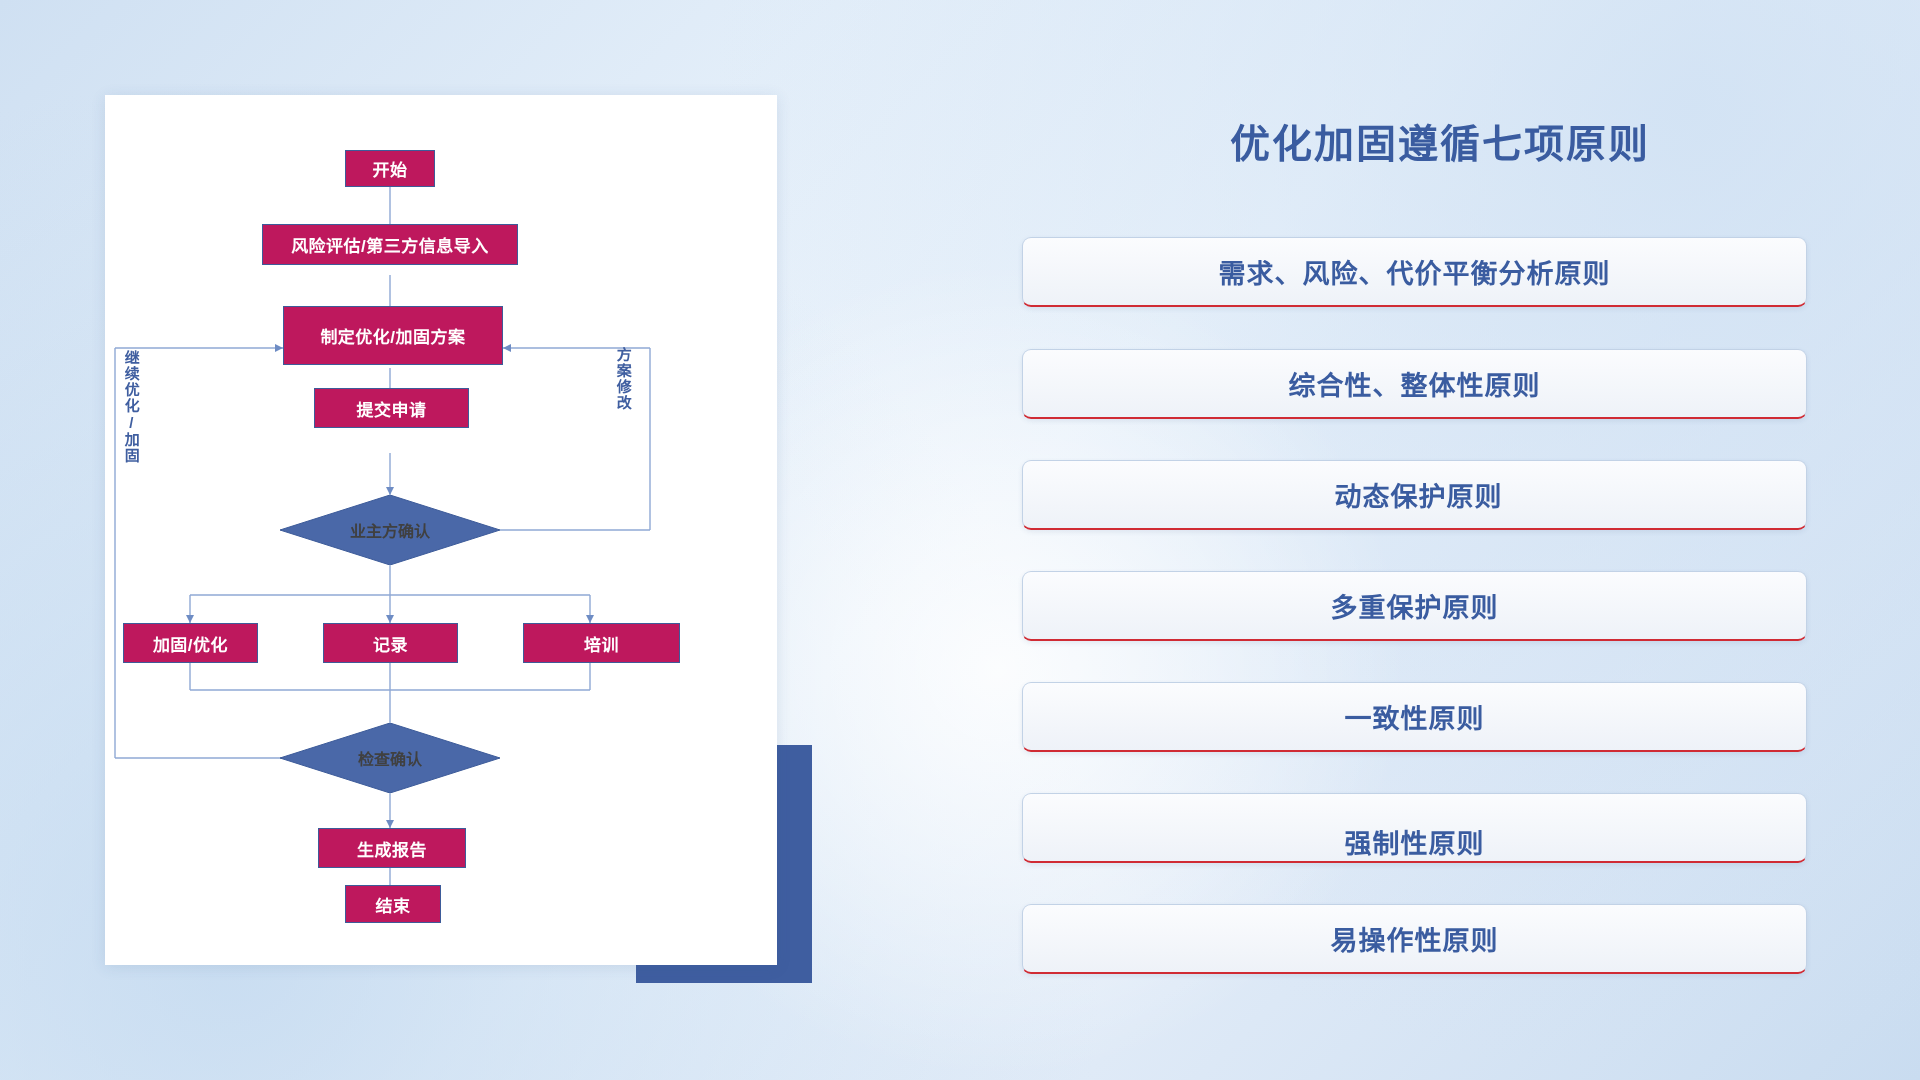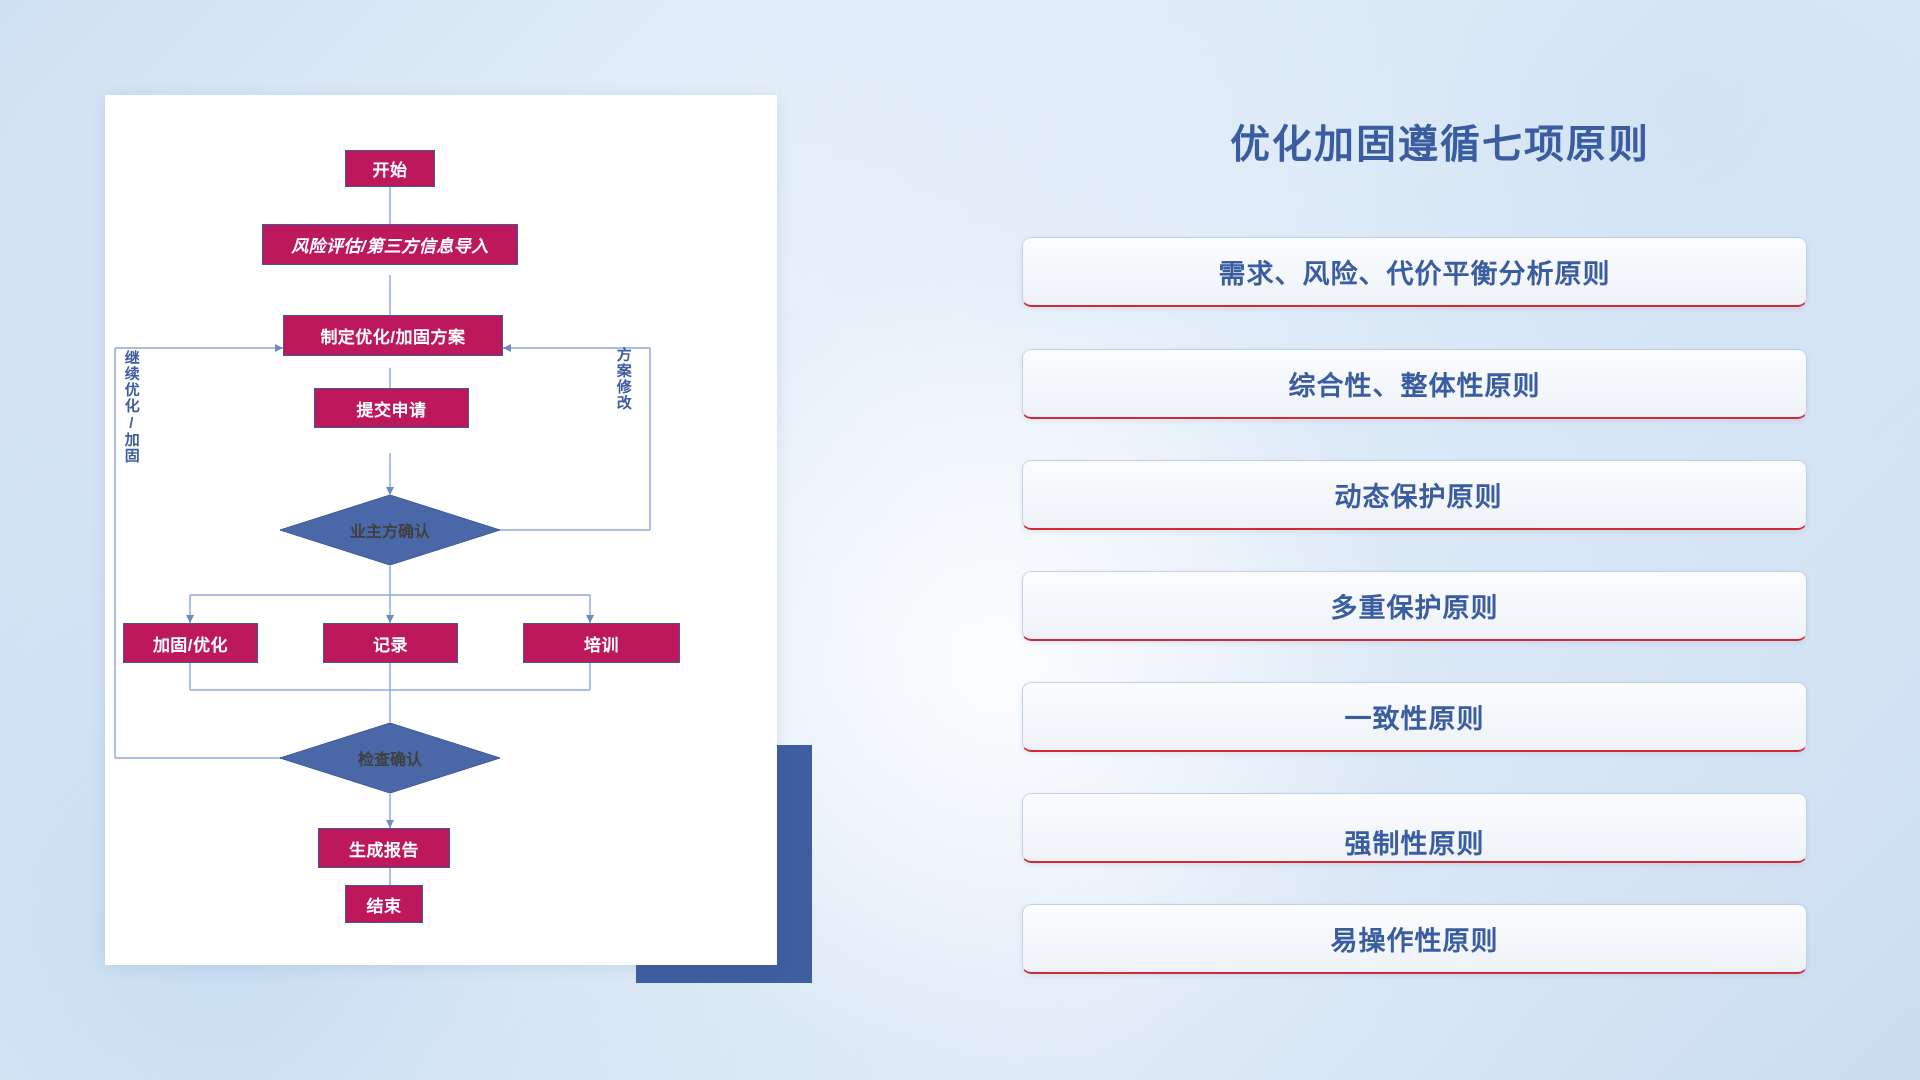--- a/index.html
+++ b/index.html
@@ -182,25 +182,25 @@
           <line x1="395" y1="435" x2="545" y2="435"></line>
           <line x1="545" y1="435" x2="545" y2="253"></line>
           <line x1="545" y1="253" x2="398" y2="253" marker-end="url(#ah)"></line>
         </g>
       </svg>
 
       <div class="node" style="left:240px; top:55px; width:90px; height:37px;">
         <span>开始</span>
       </div>
 
-      <div class="node" style="left:157px; top:129px; width:256px; height:41px;font-style:italic;">
+      <div class="node" style="left:157px; top:129px; width:256px; height:41px;">
         <span>风险评估/第三方信息导入</span>
       </div>
 
-      <div class="node" style="left:178px; top:220px; width:220px; height:41px;">
+      <div class="node" style="left:178px; top:211px; width:220px; height:59px;">
         <span>制定优化/加固方案</span>
       </div>
 
       <div class="node" style="left:209px; top:293px; width:155px; height:40px;">
         <span>提交申请</span>
       </div>
 
       <div class="diamond-wrap" style="left:175px; top:400px; width:220px; height:70px;">
         <svg width="220" height="70" viewBox="0 0 220 70">
           <polygon points="110,0 220,35 110,70 0,35" fill="#4a68a8" stroke="#3d5b99" stroke-width="1"></polygon>
@@ -220,25 +220,25 @@
         <span>培训</span>
       </div>
 
       <div class="diamond-wrap" style="left:175px; top:628px; width:220px; height:70px;">
         <svg width="220" height="70" viewBox="0 0 220 70">
           <polygon points="110,0 220,35 110,70 0,35" fill="#4a68a8" stroke="#3d5b99" stroke-width="1"></polygon>
         </svg>
         <div class="diamond-label">检查确认</div>
       </div>
 
-      <div class="node" style="left:213px; top:733px; width:132px; height:40px;">
+      <div class="node" style="left:213px; top:733px; width:148px; height:40px;">
         <span>生成报告</span>
       </div>
 
-      <div class="node" style="left:240px; top:790px; width:78px; height:38px;">
+      <div class="node" style="left:240px; top:790px; width:96px; height:38px;">
         <span>结束</span>
       </div>
 
       <div class="side-label" style="left:18px; top:255px; height:140px;">继续优化/加固</div>
 
       <div class="side-label" style="left:510px; top:252px; height:100px;">方案修改</div>
 
     </div>
   </div>
 

